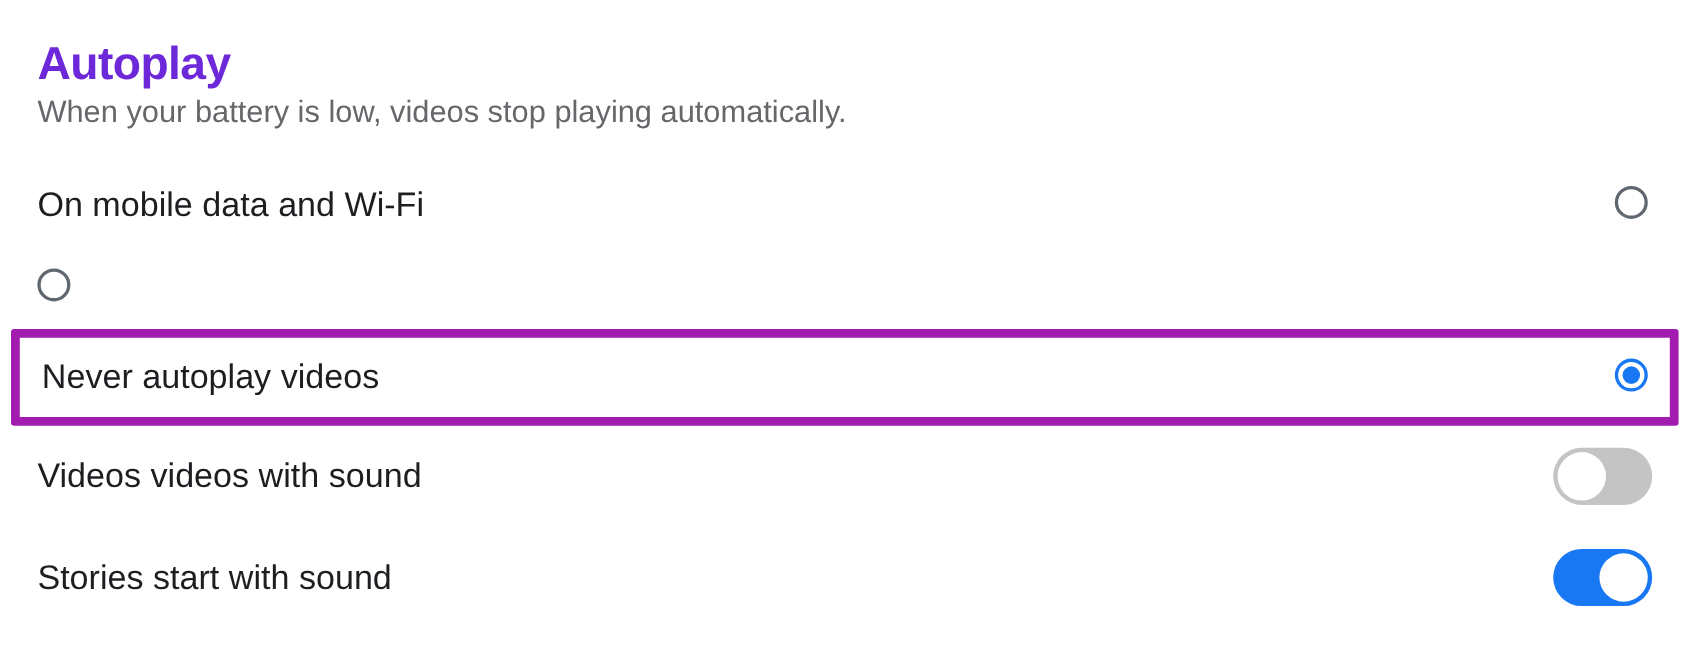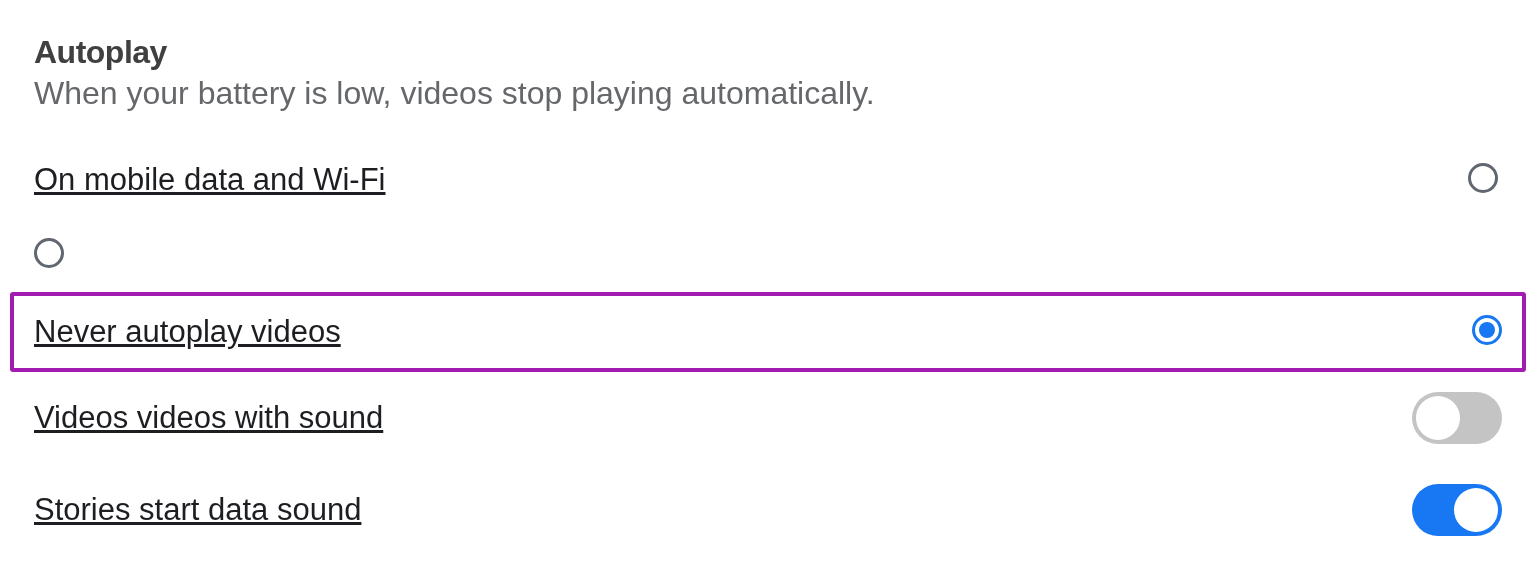--- a/index.html
+++ b/index.html
@@ -11,46 +11,45 @@
       font-family: -apple-system, BlinkMacSystemFont, "Segoe UI", Helvetica, Arial, sans-serif;
       background: #ffffff;
       width: 1536px;
       height: 586px;
       padding: 34px 34px 0 34px;
     }
     .section-header {
       margin-bottom: 30px;
     }
     .section-title {
-      font-size: 32px;
+      font-size: 42px;
       font-weight: 700;
-      color: #404040;
+      color: #6d28d9;
       letter-spacing: -0.5px;
     }
     .section-subtitle {
-      font-size: 32px;
+      font-size: 28px;
       color: #65676b;
       margin-top: 4px;
       font-weight: 400;
     }
     .option-row {
       display: flex;
       align-items: center;
       justify-content: space-between;
       padding: 20px 0;
       cursor: pointer;
     }
     .option-label {
       font-size: 31px;
       color: #1c1e21;
       font-weight: 400;
-      text-decoration: underline;
     }
     .highlighted {
-      border: 4px solid #a21caf;
+      border: 8px solid #a21caf;
       border-radius: 3px;
       margin-left: -24px;
       margin-right: -24px;
       padding-left: 20px;
       padding-right: 16px;
     }
     .highlighted .option-row {
       padding-top: 18px;
       padding-bottom: 18px;
     }
@@ -135,17 +134,17 @@
 </div>
 
 <div class="option-row">
   <span class="option-label">Videos videos with sound</span>
   <span class="toggle off">
     <span class="knob"></span>
   </span>
 </div>
 
 <div class="option-row">
-  <span class="option-label">Stories start data sound</span>
+  <span class="option-label">Stories start with sound</span>
   <span class="toggle on">
     <span class="knob"></span>
   </span>
 </div>
 
 </body></html>

